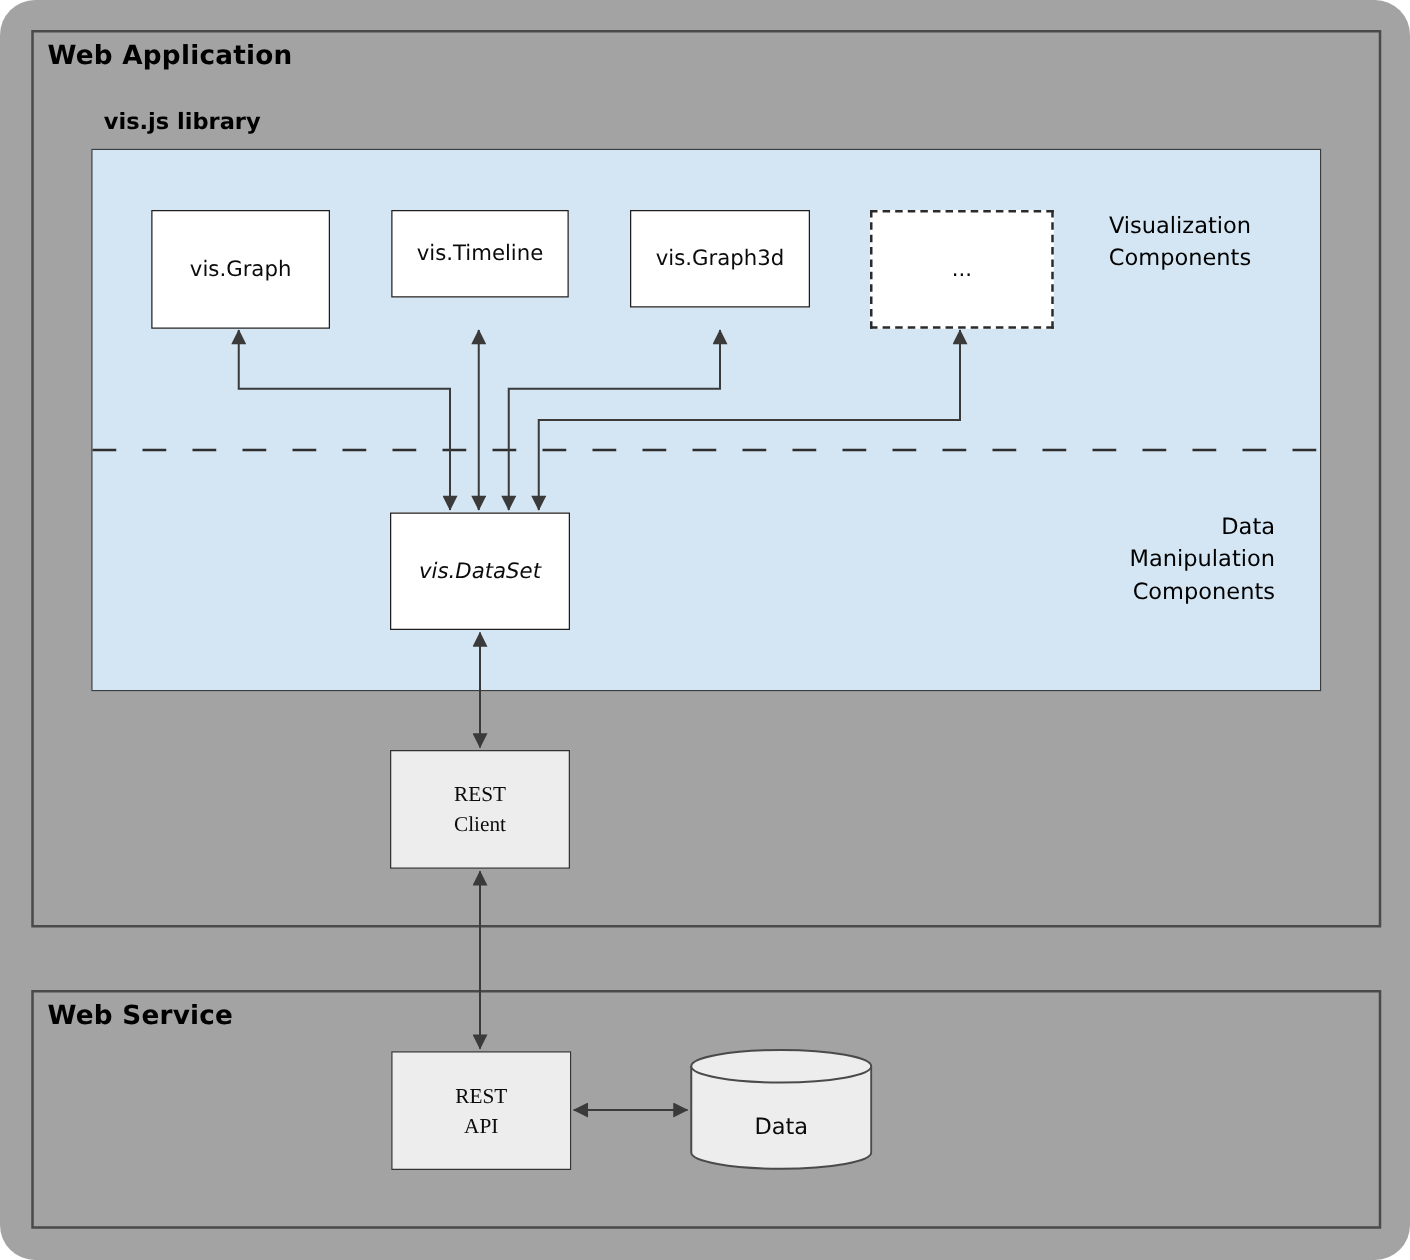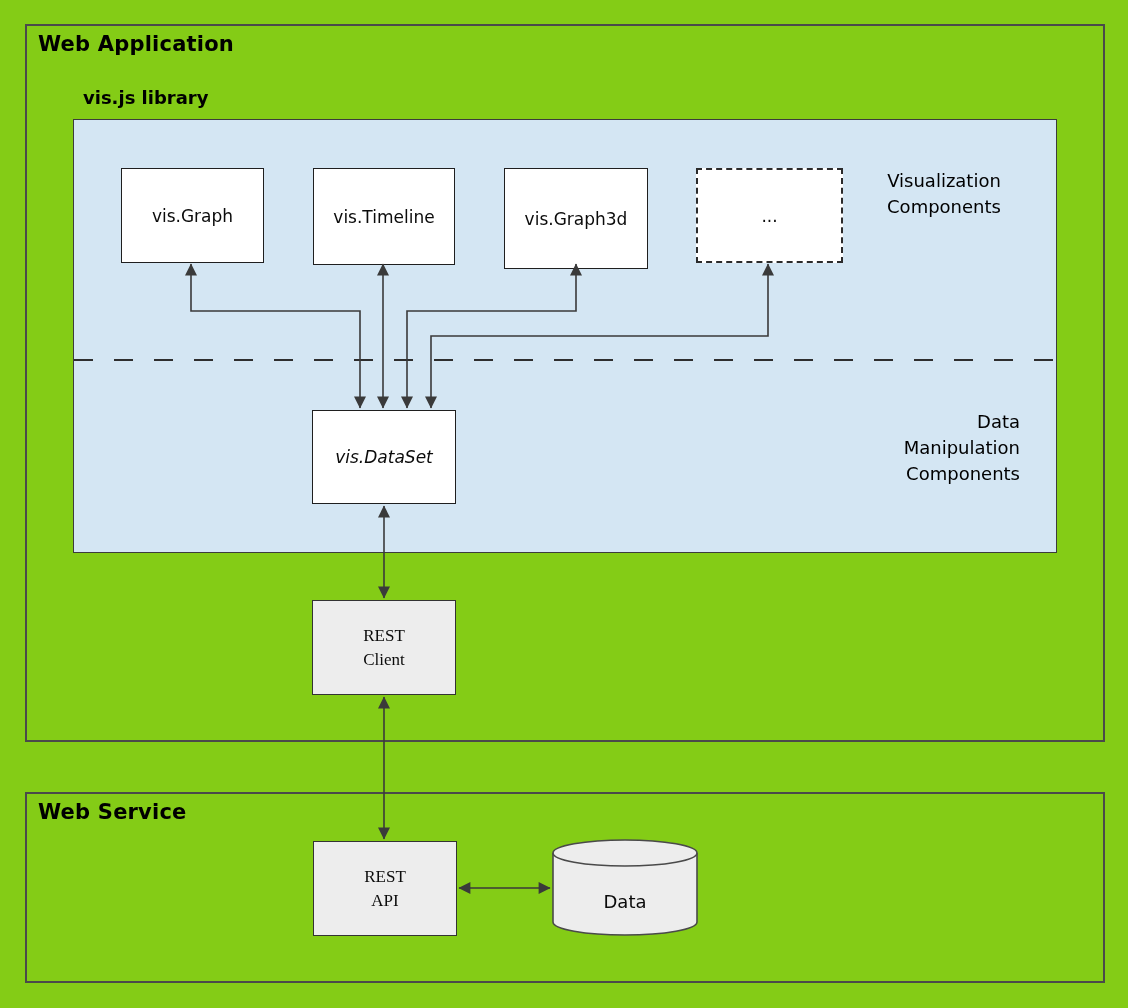--- a/index.html
+++ b/index.html
@@ -5,22 +5,23 @@
   html, body {
     margin: 0;
     padding: 0;
     background: #ffffff;
     font-family: "DejaVu Sans", "Liberation Sans", sans-serif;
   }
   .canvas {
     position: relative;
     width: 1128px;
     height: 1008px;
-    background: #84cc16;
+    background: #a3a3a3;
     overflow: hidden;
+    border-radius: 28px;
   }
   
   .container-box {
     position: absolute;
     border: 2px solid #4a4a4a;
     background: transparent;
     box-sizing: border-box;
   }
   .container-title {
     position: absolute;
@@ -118,23 +119,23 @@
   <div class="container-box" style="left:25px; top:24px; width:1080px; height:718px;">
     <div class="container-title">Web Application</div>
   </div>
 
   <div class="section-label" style="left:83px; top:87px;text-align:right;">vis.js library</div>
 
   <div class="library-region" style="background:#d4e6f3;"></div>
 
   <div class="node" style="left:121px; top:168px; width:143px; height:95px;">vis.Graph</div>
 
-  <div class="node" style="left:313px; top:168px; width:142px; height:97px;">vis.Timeline</div>
+  <div class="node" style="left:313px; top:168px; width:142px; height:70px;">vis.Timeline</div>
 
-  <div class="node" style="left:504px; top:168px; width:144px; height:101px;">vis.Graph3d</div>
+  <div class="node" style="left:504px; top:168px; width:144px; height:78px;">vis.Graph3d</div>
 
   <div class="node dashed" style="left:696px; top:168px; width:147px; height:95px;">...</div>
 
   <div class="zone-label centered" style="left:854px; top:168px; width:180px;">Visualization
 Components</div>
 
   <div class="zone-label right" style="left:840px; top:409px; width:180px;">Data
 Manipulation
 Components</div>
 

